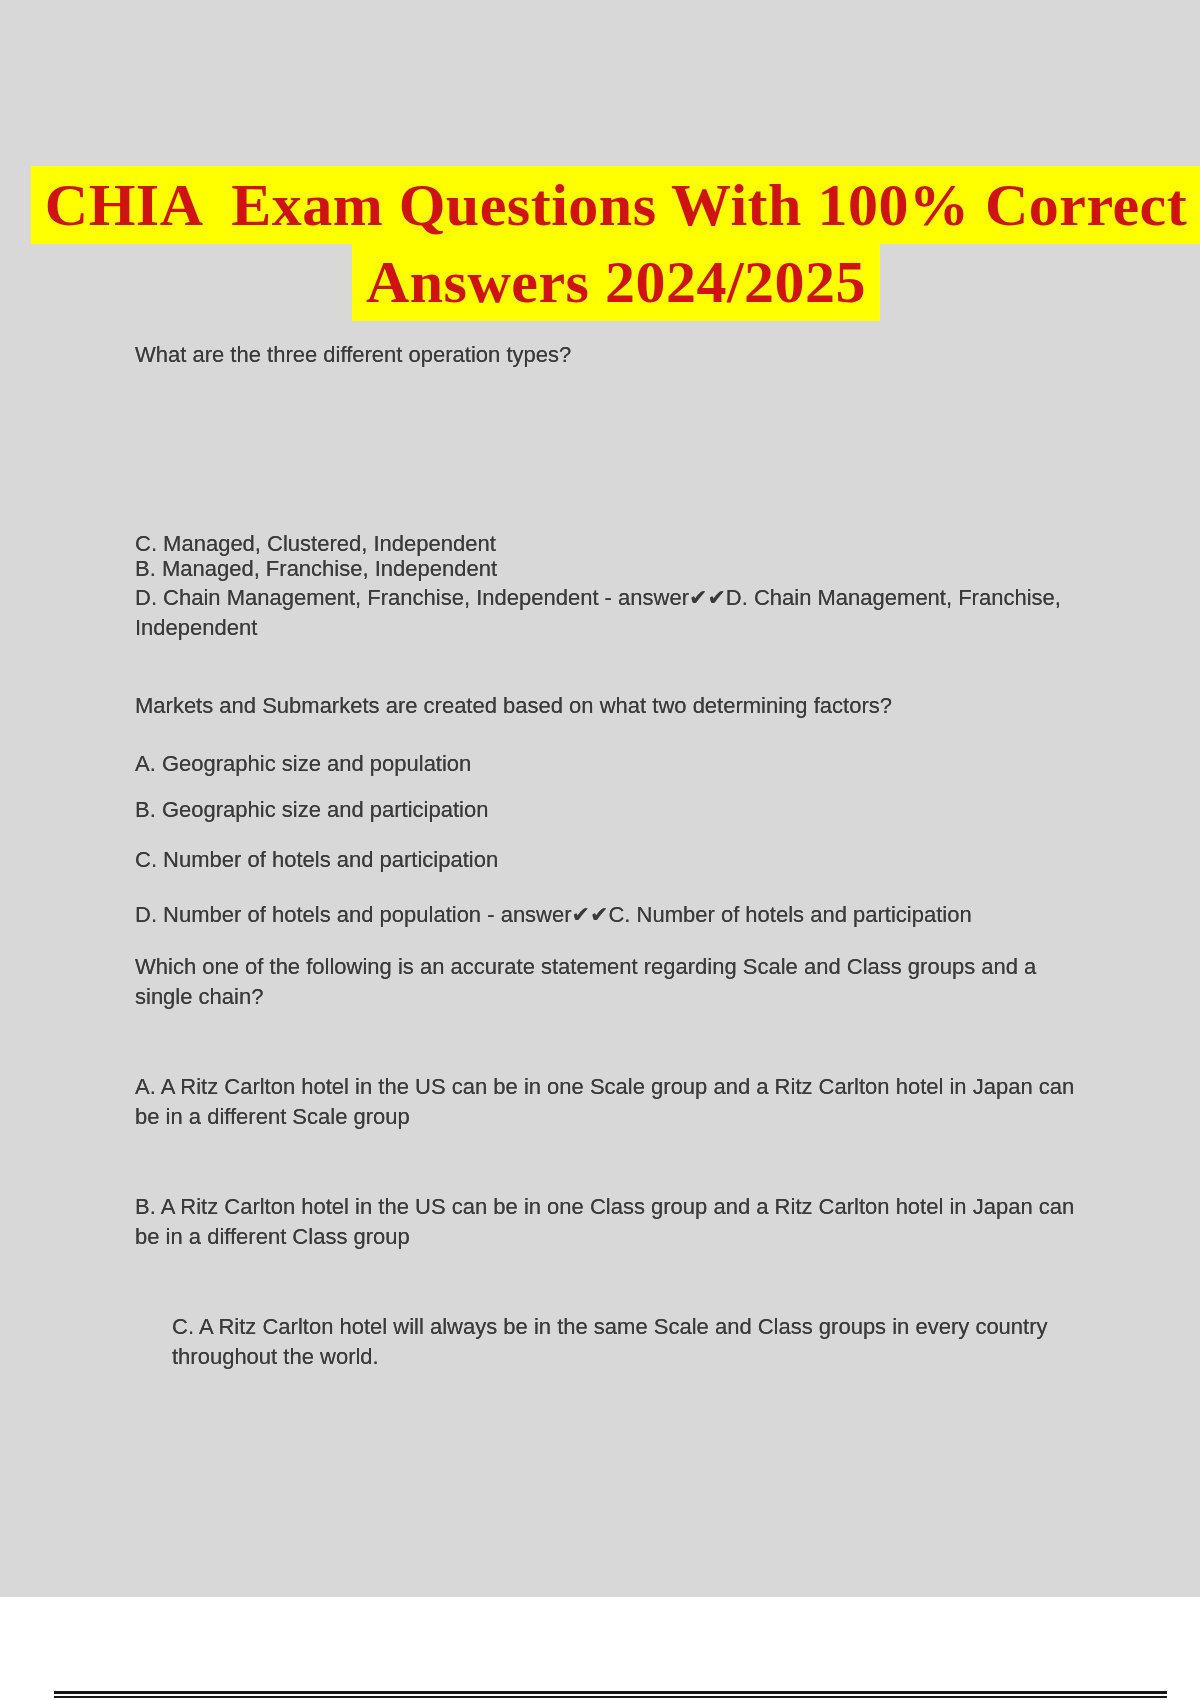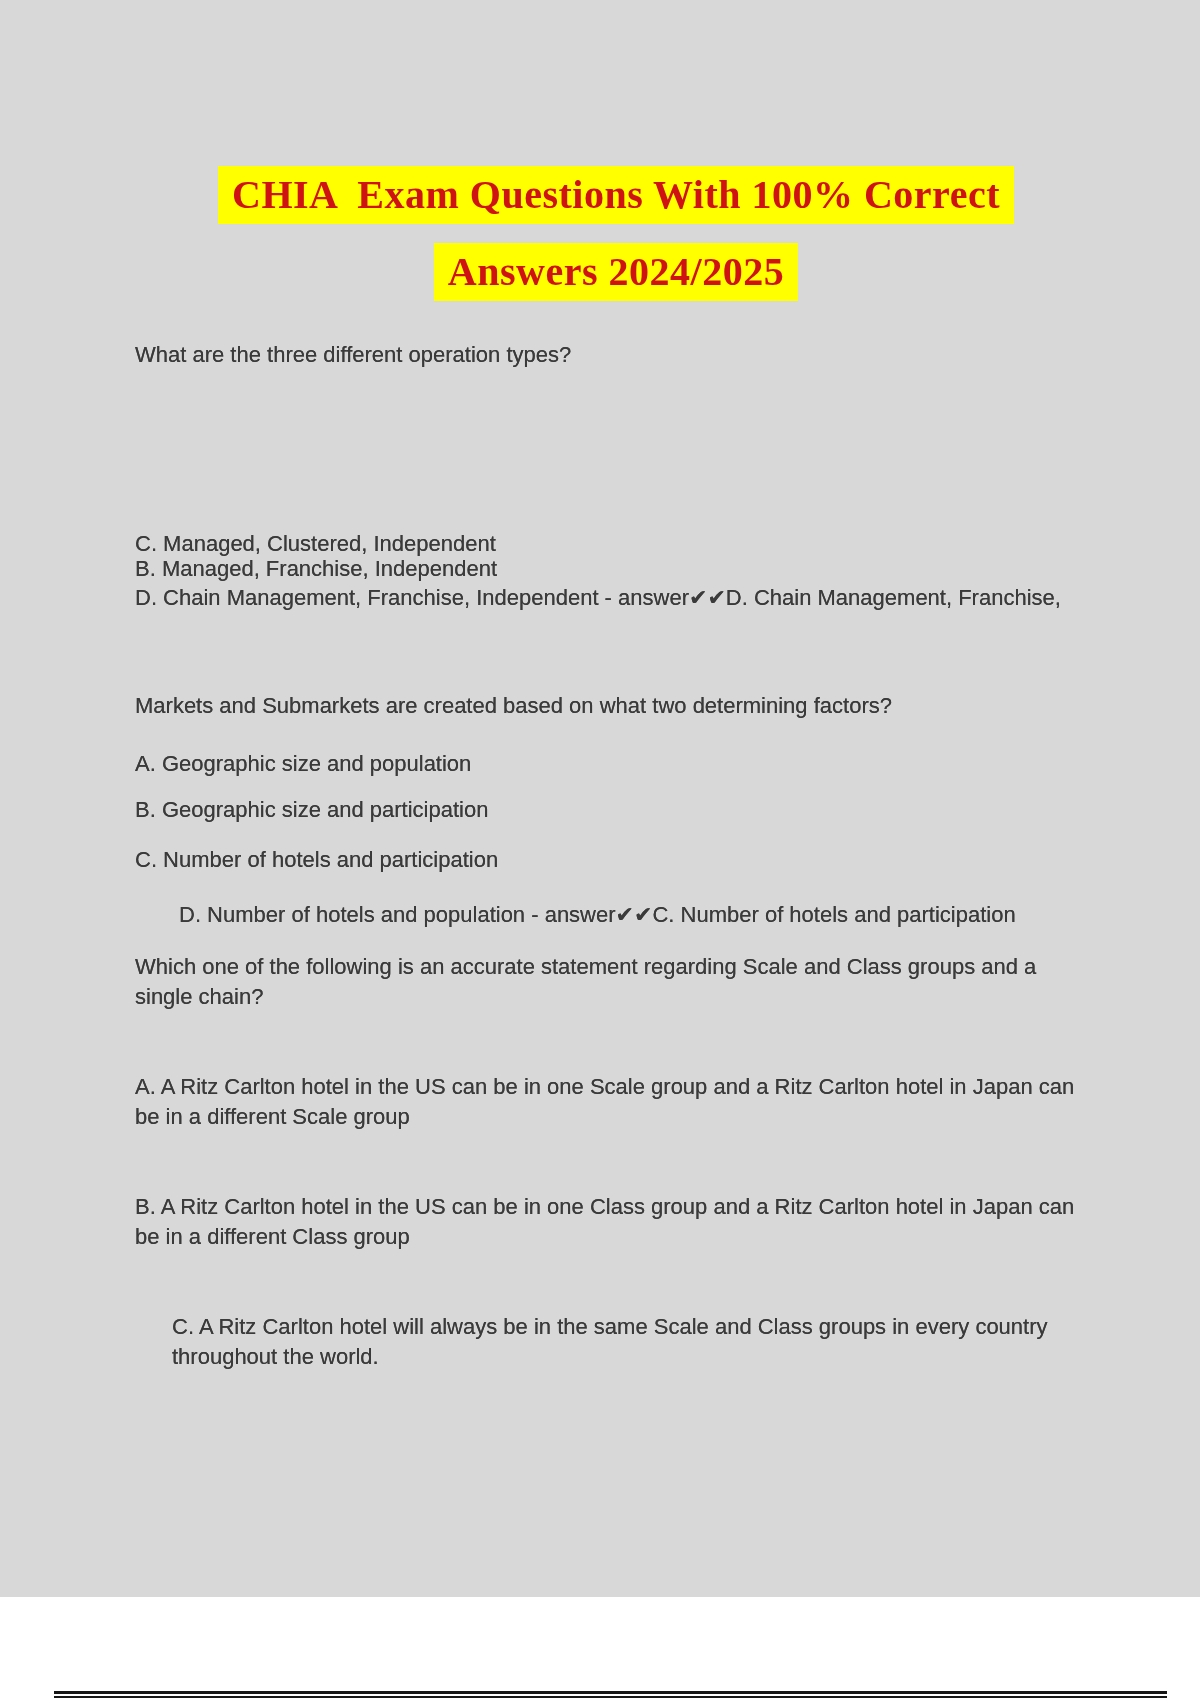--- a/index.html
+++ b/index.html
@@ -15,23 +15,23 @@
     background:#d8d8d8;
   }
   .title-line{
     position:absolute;
     left:calc(50% + 16px);
     transform:translateX(-50%);
     background:#ffff00;
     color:#cf1212;
     font-family:"Liberation Serif", serif;
     font-weight:bold;
-    font-size:40px;
+    font-size:60px;
     line-height:54px;
-    padding:2px 14px;
+    padding:12px 14px;
     white-space:pre;
     letter-spacing:0.5px;
   }
   .title-line.l1{top:166px;}
   .title-line.l2{top:243px;}
   .doc-body{
     position:absolute;left:135px;top:0;width:960px;height:1336px;
   }
   .par{
     position:absolute;left:0;width:960px;
@@ -63,34 +63,35 @@
         <div class="tline">What are the three different operation types?</div>
       </div>
       <div class="par" style="top: 506px; margin-top: 48px;">
         <div class="tline">B. Managed, Franchise, Independent</div>
       </div>
       <div class="par" style="top: 529px;">
         <div class="tline">C. Managed, Clustered, Independent</div>
       </div>
       <div class="par" style="top: 583px;">
         <div class="tline">D. Chain Management, Franchise, Independent - answer✔✔D. Chain Management, Franchise,</div>
+        <div class="tline">Independent</div>
       </div>
       <div class="par" style="top: 653px; margin-top: 38px;">
         <div class="tline">Markets and Submarkets are created based on what two determining factors?</div>
       </div>
       <div class="par" style="top: 749px;">
         <div class="tline">A. Geographic size and population</div>
       </div>
       <div class="par" style="top: 795px;">
         <div class="tline">B. Geographic size and participation</div>
       </div>
       <div class="par" style="top: 845px;">
         <div class="tline">C. Number of hotels and participation</div>
       </div>
-      <div class="par" style="top: 900px; margin-left: 44px;">
+      <div class="par" style="top: 900px;">
         <div class="tline">D. Number of hotels and population - answer✔✔C. Number of hotels and participation</div>
       </div>
       <div class="par" style="top: 952px;">
         <div class="tline">Which one of the following is an accurate statement regarding Scale and Class groups and a</div>
         <div class="tline">single chain?</div>
       </div>
       <div class="par" style="top: 1072px;">
         <div class="tline">A. A Ritz Carlton hotel in the US can be in one Scale group and a Ritz Carlton hotel in Japan can</div>
         <div class="tline">be in a different Scale group</div>
       </div>

